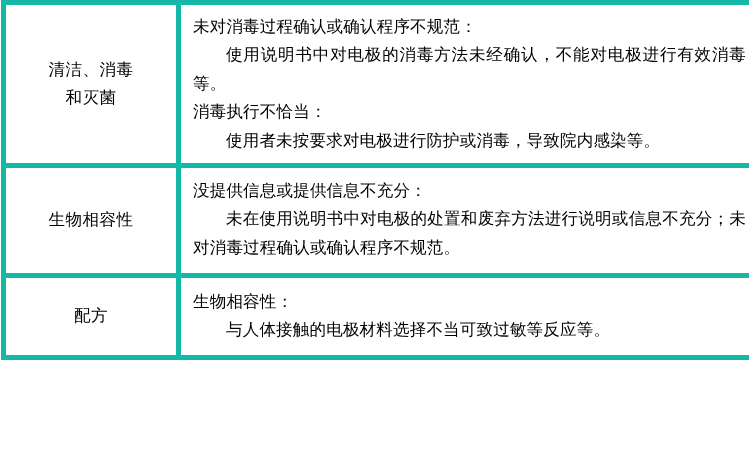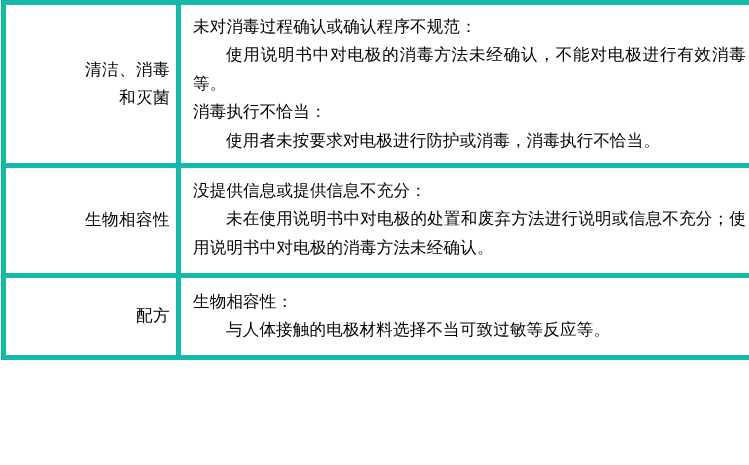--- a/index.html
+++ b/index.html
@@ -28,21 +28,21 @@
   .col-label {
     width: 170px;
     text-align: center;
   }
   .col-content {
     width: 575px;
   }
   .label-cell-inner {
     font-size: 16.5px;
     line-height: 1.7;
-    text-align: right;
+    text-align: center;
     padding: 4px 6px;
     letter-spacing: 0.5px;
   }
   .content-cell-inner {
     font-size: 16.5px;
     line-height: 1.72;
     padding: 9px 10px 9px 12px;
     text-align: justify;
     letter-spacing: 0.2px;
   }
@@ -66,34 +66,34 @@
         <div class="label-cell-inner">
           <div>清洁、消毒</div>
           <div>和灭菌</div>
         </div>
       </td>
       <td class="col-content">
         <div class="content-cell-inner">
           <p class="para">未对消毒过程确认或确认程序不规范：</p>
           <p class="para indent">使用说明书中对电极的消毒方法未经确认，不能对电极进行有效消毒等。</p>
           <p class="para">消毒执行不恰当：</p>
-          <p class="para indent">使用者未按要求对电极进行防护或消毒，消毒执行不恰当。</p>
+          <p class="para indent">使用者未按要求对电极进行防护或消毒，导致院内感染等。</p>
         </div>
       </td>
     </tr>
     <tr class="row-2">
       <td class="col-label">
         <div class="label-cell-inner">
           <div>生物相容性</div>
         </div>
       </td>
       <td class="col-content">
         <div class="content-cell-inner">
           <p class="para">没提供信息或提供信息不充分：</p>
-          <p class="para indent">未在使用说明书中对电极的处置和废弃方法进行说明或信息不充分；使用说明书中对电极的消毒方法未经确认。</p>
+          <p class="para indent">未在使用说明书中对电极的处置和废弃方法进行说明或信息不充分；未对消毒过程确认或确认程序不规范。</p>
         </div>
       </td>
     </tr>
     <tr class="row-3">
       <td class="col-label">
         <div class="label-cell-inner">
           <div>配方</div>
         </div>
       </td>
       <td class="col-content">

